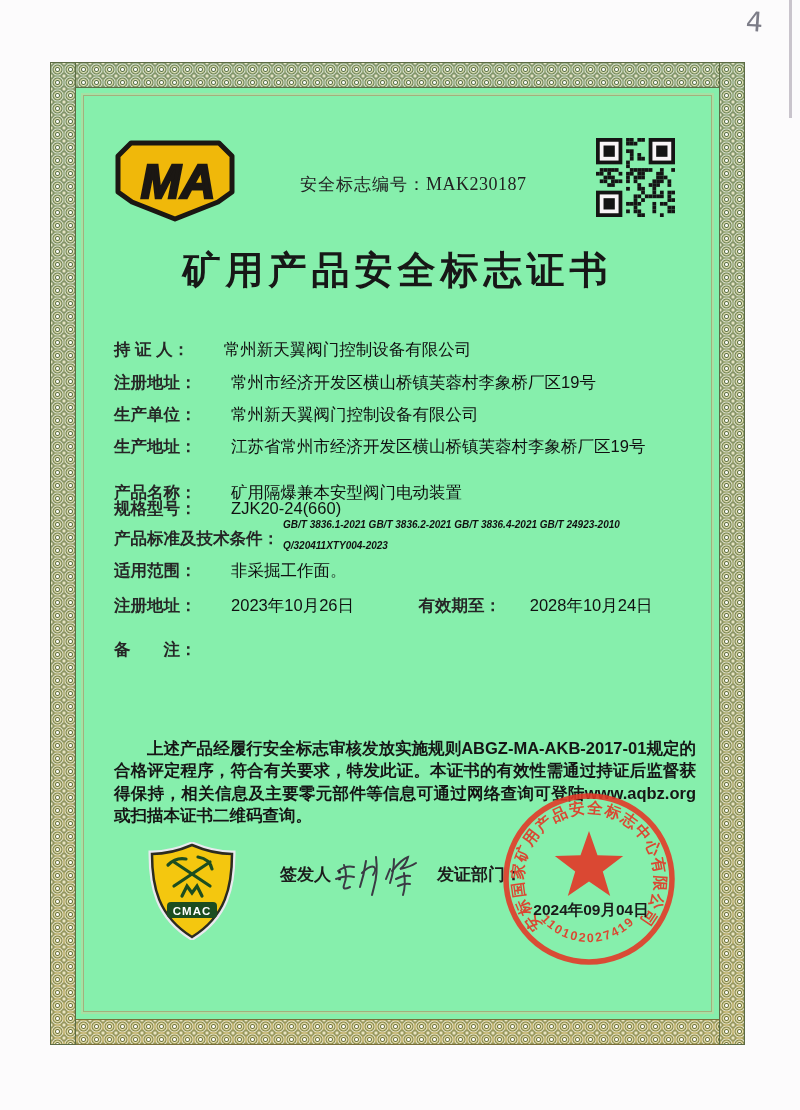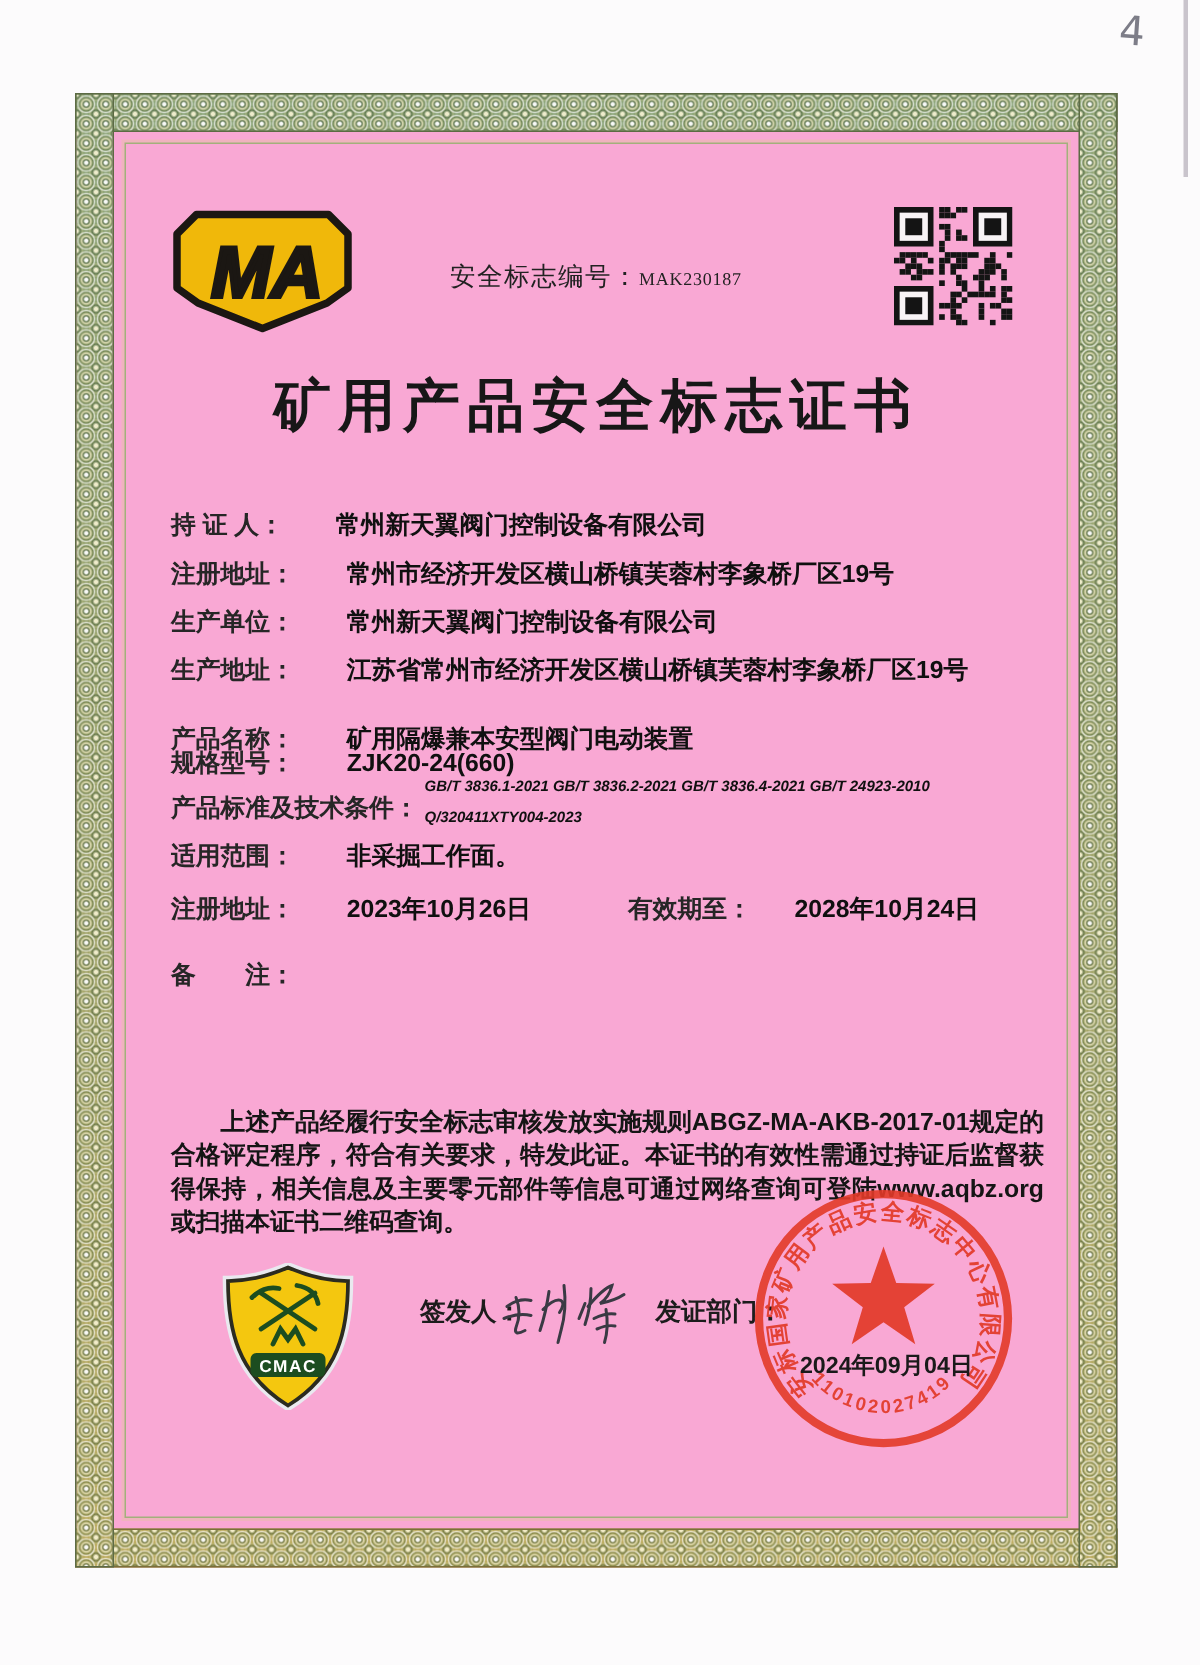--- a/index.html
+++ b/index.html
@@ -8,21 +8,21 @@
     background:#fcfbfc;
     font-family:"Liberation Sans", sans-serif;
     color:#1c1c1c;
   }
   .abs{position:absolute;}
   
   .page-num{left:746px;top:6px;font-size:27px;color:#7d7d88;transform:rotate(4deg);
     font-family:"DejaVu Sans",sans-serif;}
   .scan-edge{left:789px;top:0;width:3px;height:118px;background:#c9c4cc;}
   
-  .paper{left:50px;top:62px;width:695px;height:983px;background:#f9a8d4;}
+  .paper{left:50px;top:62px;width:695px;height:983px;background:#86efac;}
   
   .b-strip{position:absolute;border:1px solid #5c6b44;box-sizing:border-box;
     background-image:
       radial-gradient(circle, rgba(255,255,255,.95) 1px, rgba(58,82,48,.6) 2px,
         rgba(244,238,200,.85) 3px, rgba(90,110,60,.5) 4.5px,
         rgba(255,255,255,.7) 5.5px, rgba(120,140,80,0) 6.5px),
       radial-gradient(circle, rgba(250,245,215,.9) 1px, rgba(70,95,60,.55) 2.5px,
         rgba(210,210,160,.5) 4px, rgba(0,0,0,0) 5px);
     background-size:13px 13px,13px 13px;
     background-position:0 0,6.5px 6.5px;}
@@ -36,28 +36,28 @@
         rgba(255,255,255,.7) 5.5px, rgba(120,140,80,0) 6.5px),
       radial-gradient(circle, rgba(250,245,215,.9) 1px, rgba(70,95,60,.55) 2.5px,
         rgba(210,210,160,.5) 4px, rgba(0,0,0,0) 5px),
       linear-gradient(#7f9a6a, #95995a 55%, #b5a14c);
     background-size:13px 13px,13px 13px,100% 100%;}
   .inner-line{left:33px;top:33px;right:33px;bottom:33px;border:1px solid #a3b07c;
     box-shadow:0 0 0 2px rgba(224,200,150,.35);}
   
   .ma-logo{left:64px;top:77px;}                 
   .certno{left:250px;top:111px;font-size:17px;letter-spacing:1px;color:#222;}
-  .certno .num{font-family:"Liberation Serif",serif;font-size:12px;letter-spacing:.5px;}
+  .certno .num{font-family:"Liberation Serif",serif;font-size:18px;letter-spacing:.5px;}
   .qr{left:546px;top:76px;}
   .title{left:0;right:0;top:183px;text-align:center;font-size:38px;font-weight:900;
     letter-spacing:5px;color:#171717;font-family:Liberation Sans, sans-serif;}
   
   .row{position:absolute;font-size:16.5px;white-space:nowrap;}
   .lb{font-weight:700;color:#262626;white-space:pre;}
-  .val{font-weight:700;color:#101010;}
+  .val{font-weight:400;color:#101010;}
   .std-val{position:absolute;left:233px;top:452px;width:396px;font-size:10px;
     font-weight:700;line-height:21px;white-space:normal;color:#101010;font-style:italic;}
   .stmt{left:64px;top:675px;width:582px;font-size:16.5px;line-height:22.4px;
     font-weight:600;text-align:justify;text-indent:2em;color:#151515;}
   
   .cmac{left:96px;top:780px;}
   .signer{left:230px;top:801px;font-size:17px;font-weight:700;}
   .sig{left:282px;top:781px;}
   .issuer{left:387px;top:801px;font-size:17px;font-weight:700;}
   .stamp{left:447px;top:725px;}

